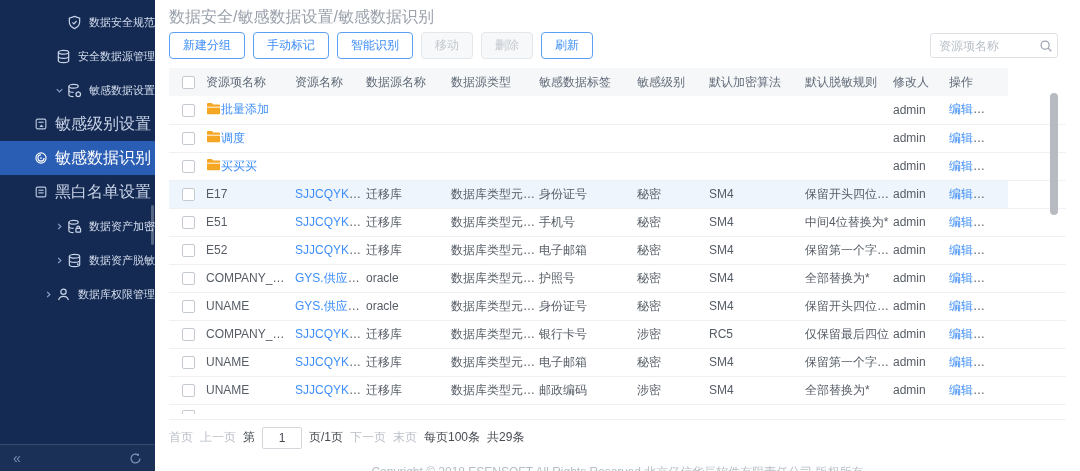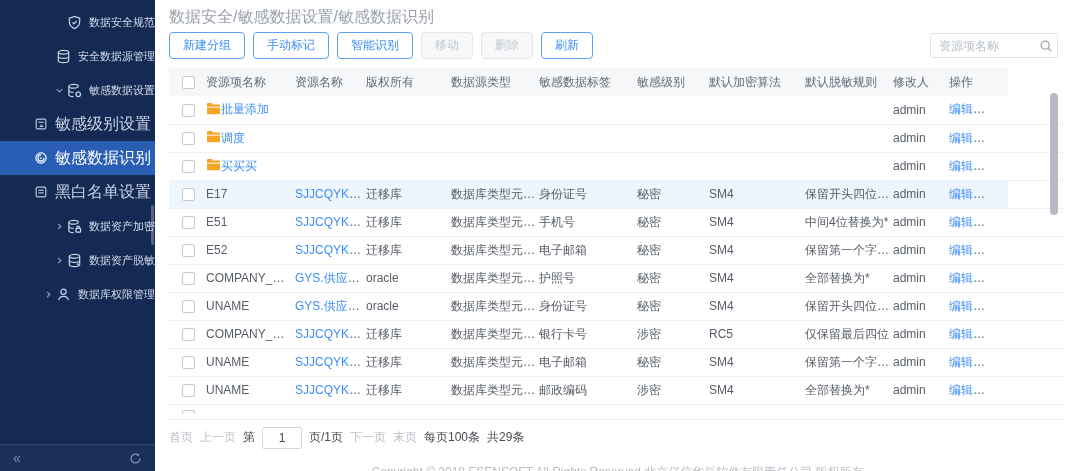--- a/index.html
+++ b/index.html
@@ -230,21 +230,21 @@
           <col style="width:96px">
         <col style="width:88px">
           <col style="width:56px">
           <col>
       </colgroup>
       <thead>
           <tr id="table-head-row">
             <th class="col-cb"><span class="cb"></span></th>
             <th>资源项名称</th>
             <th>资源名称</th>
-            <th>版权所有</th>
+            <th>数据源名称</th>
             <th>数据源类型</th>
             <th>敏感数据标签</th>
             <th>敏感级别</th>
             <th>默认加密算法</th>
             <th>默认脱敏规则</th>
             <th>修改人</th>
             <th>操作</th>
           </tr>
         </thead>
       <tbody id="table-body">

